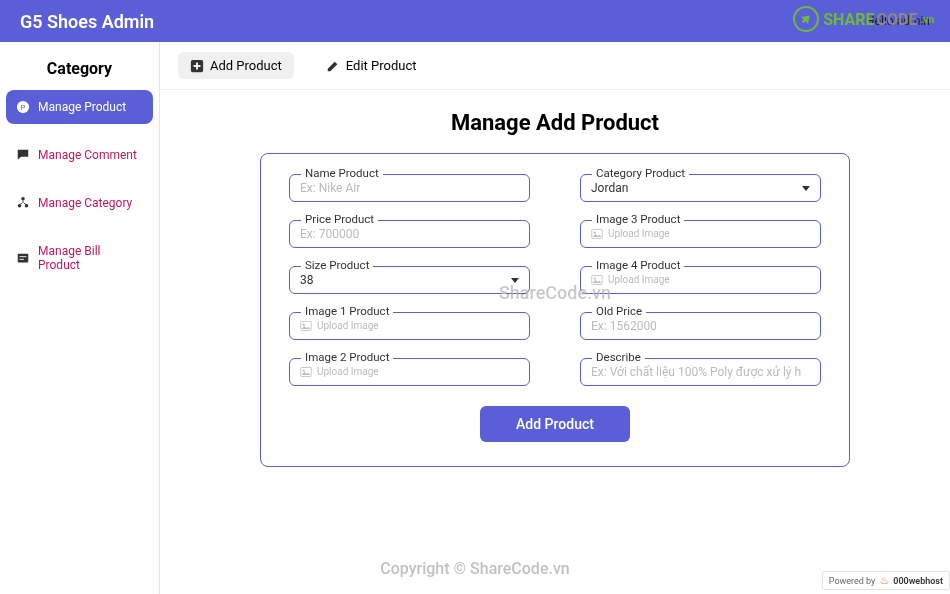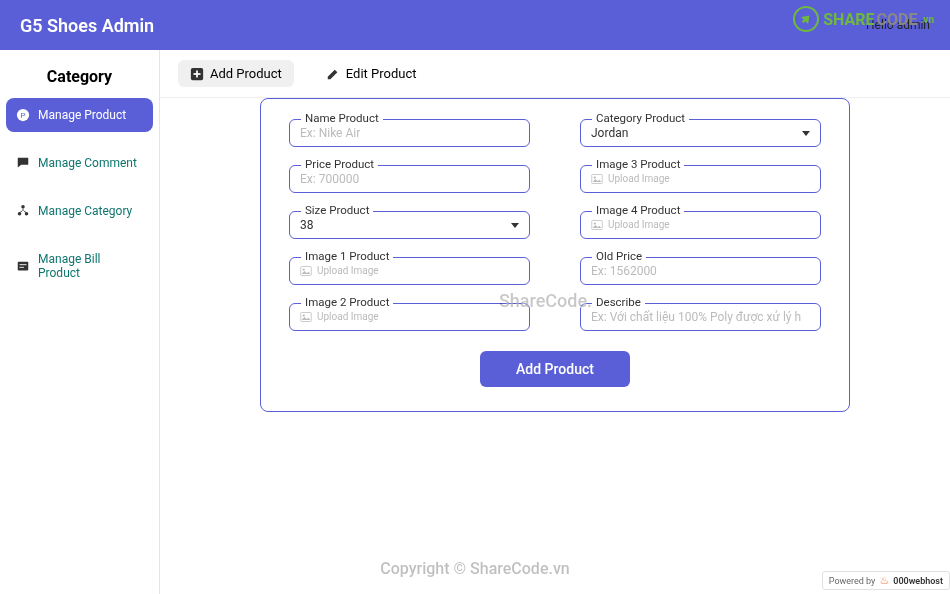--- a/index.html
+++ b/index.html
@@ -1,27 +1,27 @@
 <!DOCTYPE html>
 <html><head>
   <meta charset="utf-8">
   <style>
     * { margin: 0; padding: 0; box-sizing: border-box; font-family: -apple-system, BlinkMacSystemFont, 'Segoe UI', Roboto, sans-serif; }
     body { background: #f5f5f5; width: 950px; height: 594px; overflow: hidden; position: relative; }
     
-    .topbar { background: #5a5fd8; height: 50px; display: flex; align-items: center; justify-content: space-between; padding: 0 20px; color: #fff; }
+    .topbar { background: #5a5fd8; height: 42px; display: flex; align-items: center; justify-content: space-between; padding: 0 20px; color: #fff; }
     .topbar-title { font-weight: 600; font-size: 18px; }
     .topbar-user { font-size: 12px; color: #222; }
     
     .layout { display: flex; height: calc(100% - 42px); }
     
     .sidebar { width: 160px; background: #fff; padding-top: 5px; border-right: 1px solid #e5e5e5; }
     .sidebar-heading { font-weight: 700; font-size: 16px; text-align: center; padding: 12px 0; }
     .sidebar-items { list-style: none; padding: 0 6px; }
-    .sidebar-item { display: flex; align-items: center; gap: 8px; padding: 10px 10px; font-size: 12px; color: #0f766e; cursor: pointer; border-radius: 8px; margin-bottom: 14px; }
+    .sidebar-item { display: flex; align-items: center; gap: 8px; padding: 10px 10px; font-size: 12px; color: #be185d; cursor: pointer; border-radius: 8px; margin-bottom: 14px; }
     .sidebar-item.active { background: #5a5fd8; color: #fff; }
     .sidebar-item .icon { width: 14px; height: 14px; display: inline-flex; align-items: center; justify-content: center; flex-shrink: 0; }
     .sidebar-item.active .icon svg { fill: #fff; }
     .sidebar-item .icon svg { fill: #333; }
     
     .main { flex: 1; background: #fff; padding: 0; overflow: auto; position: relative; }
     
     .tabs { display: flex; gap: 20px; padding: 10px 18px; border-bottom: 1px solid #eee; }
     .tab { display: flex; align-items: center; gap: 6px; padding: 6px 12px; border-radius: 6px; font-size: 13px; cursor: pointer; }
     .tab.active { background: #f0f0f0; }
@@ -136,20 +136,21 @@
         <span class="icon">
             <svg viewBox="0 0 16 16">
               <path d="M2 11l8-8 3 3-8 8H2v-3z"></path>
               <path d="M11 2l3 3"></path>
             </svg>
           </span>
         <span>Edit Product</span>
       </div>
     </div>
 
+    <h1 class="page-title">Manage Add Product</h1>
 
     <div class="form-card">
       <div class="form-grid">
 
         <div class="field">
           <span class="field-label">Name Product</span>
           <div class="field-box">
               <input type="text" placeholder="Ex: Nike Air" style="">
             </div>
         </div>

